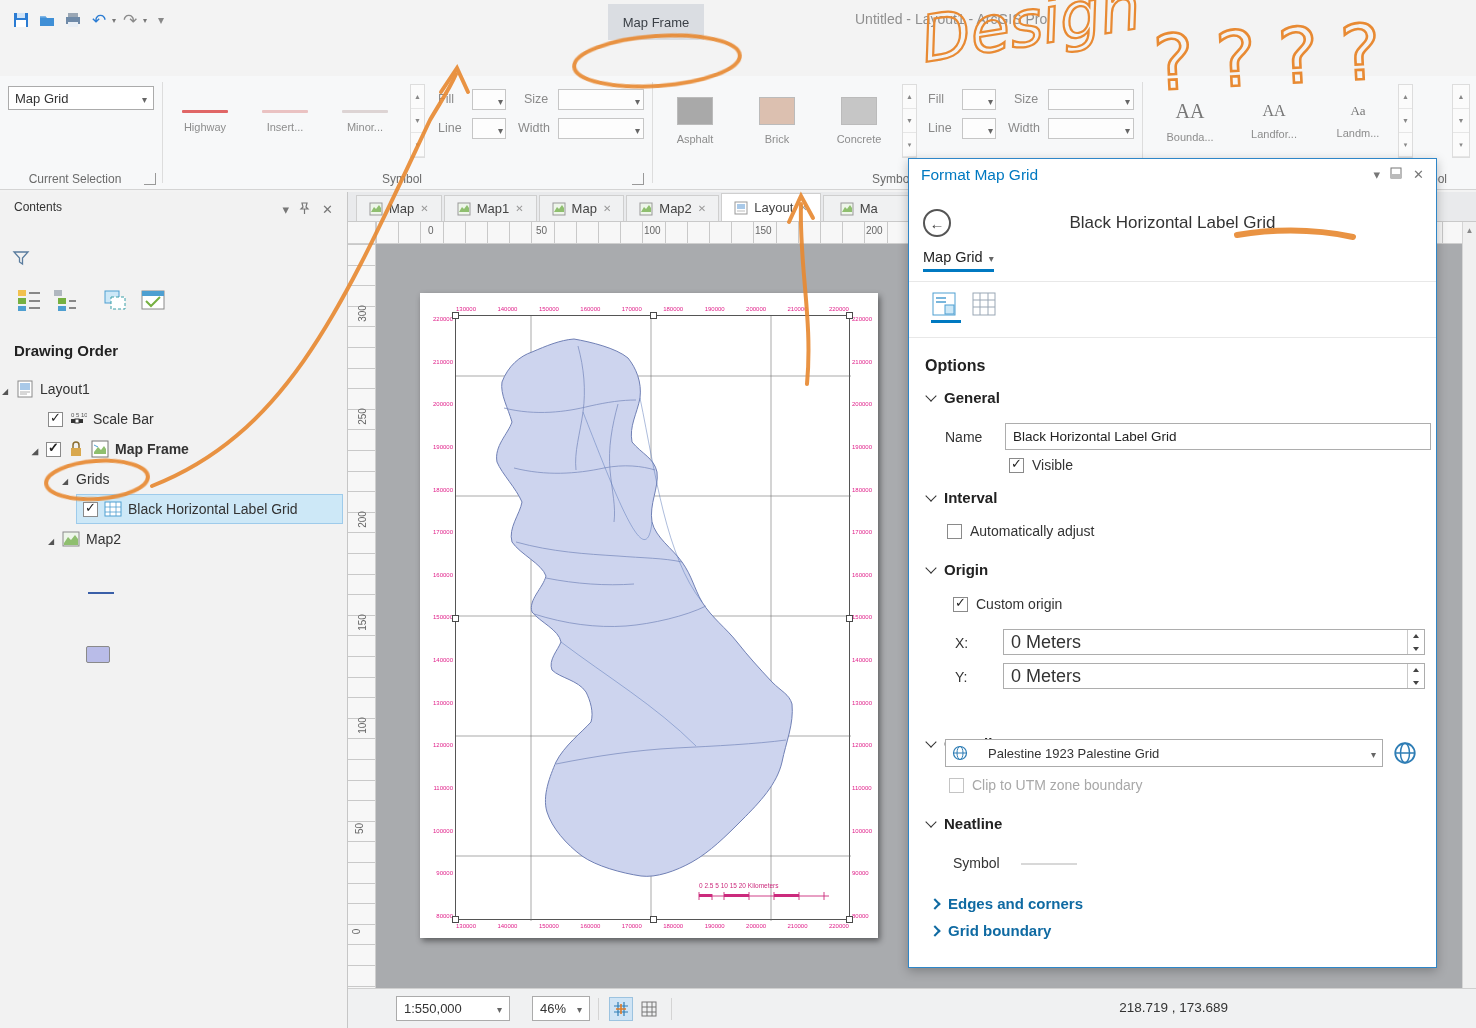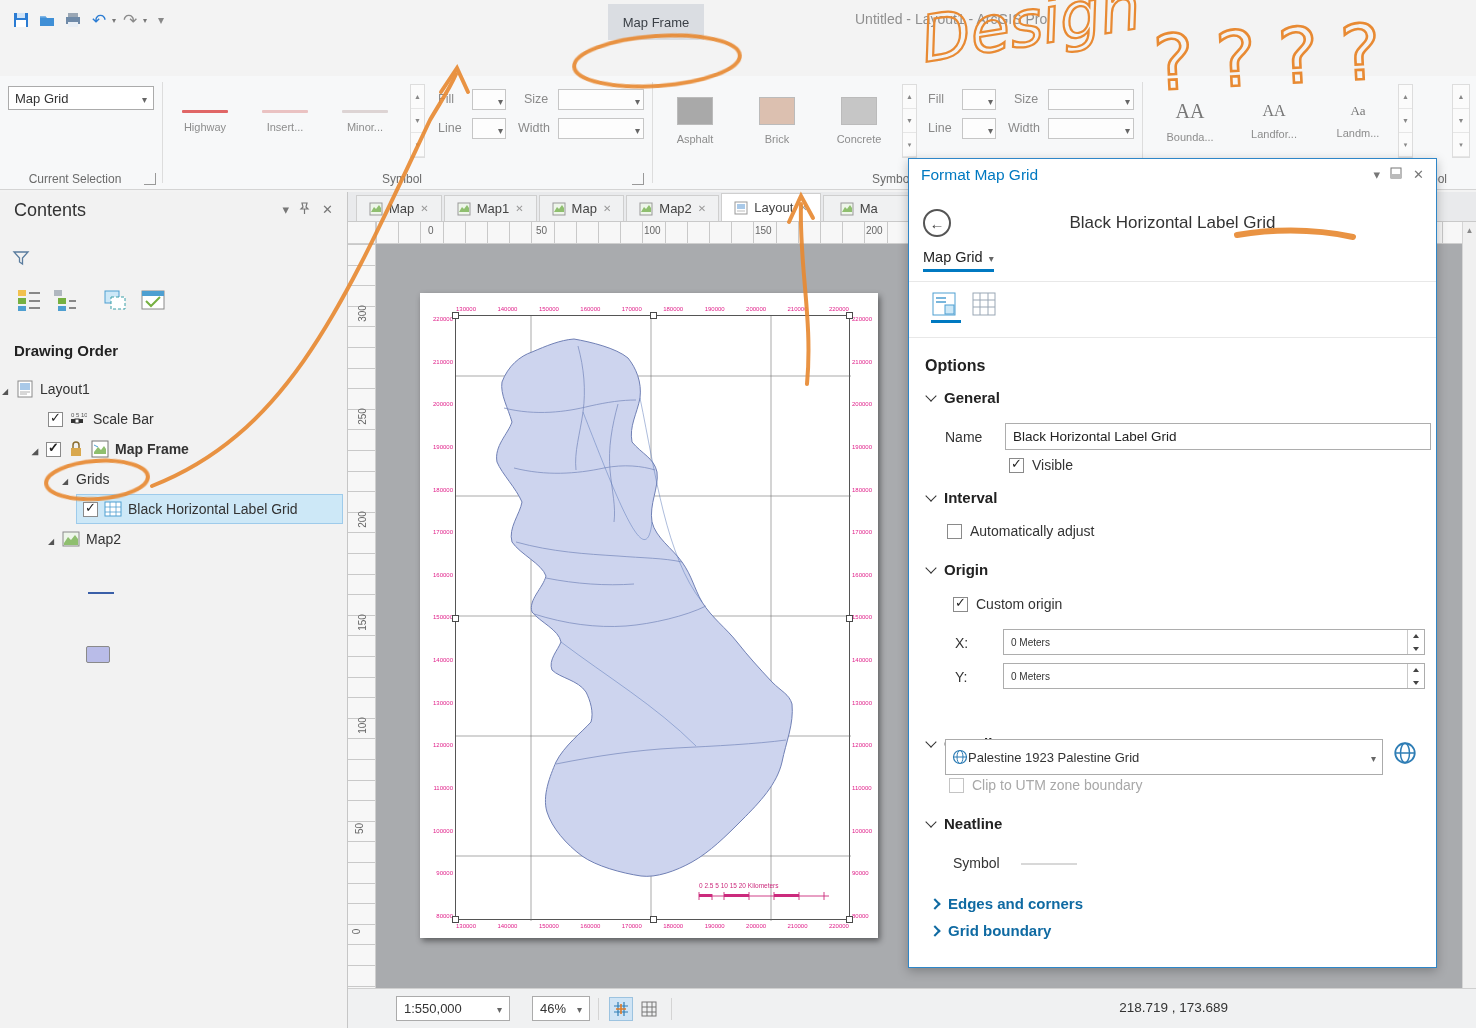--- a/index.html
+++ b/index.html
@@ -33,21 +33,21 @@
   .gallery-item .patch{width:36px;height:28px;border:1px solid #bbb;}
   .gallery-item .glabel{font-size:11px;color:#8d8d8d;}
   .gallery-item .tglyph{font-family:"Liberation Serif",serif;color:#777;}
   .gscroll{position:absolute;top:8px;width:15px;height:74px;border:1px solid #ddd;background:#fbfbfb;display:flex;flex-direction:column;}
   .gscroll div{flex:1;display:flex;align-items:center;justify-content:center;font-size:7px;color:#888;border-bottom:1px solid #e6e6e6;}
   .ctl-label{position:absolute;font-size:12.5px;color:#8a8a8a;}
   .swatchdd{position:absolute;width:34px;height:21px;background:#fdfdfd;border:1px solid #c6c6c6;display:flex;align-items:center;justify-content:flex-end;padding-right:2px;}
   .sizedd{position:absolute;width:86px;height:21px;background:#fdfdfd;border:1px solid #c6c6c6;display:flex;align-items:center;justify-content:flex-end;padding-right:3px;}
   
   #contents{left:0;top:192px;width:348px;height:836px;background:#f2f2f2;border-right:1px solid #c6c6c6;}
-  #contents-title{left:14px;top:8px;font-size:18px;color:#333;}
+  #contents-title{left:14px;top:8px;font-size:12px;color:#333;}
   .panehdr-ic{position:absolute;top:10px;color:#777;font-size:13px;}
   #searchbox{left:36px;top:52px;width:302px;height:27px;background:#fff;border:1px solid #b0b0b0;border-radius:3px;display:flex;align-items:center;padding:0 6px;}
   #searchbox input{border:none;outline:none;flex:1;font-style:italic;font-size:13px;color:#555;background:transparent;font-family:"Liberation Sans",sans-serif;}
   .ct-icon{position:absolute;top:95px;width:26px;height:26px;}
   #drawing-order{left:14px;top:150px;font-weight:bold;font-size:15px;color:#222;}
   .trow{position:absolute;left:0;right:4px;height:30px;display:flex;align-items:center;gap:6px;font-size:14px;}
   .exp{width:10px;text-align:center;}
   .exp::after{content:"◢";font-size:8px;color:#555;}
   .cb{width:15px;height:15px;background:#fff;border:1px solid #8a8a8a;position:relative;flex:none;}
   .cb.on::after{content:"✓";position:absolute;left:1px;top:-3px;font-size:13px;color:#222;}
@@ -88,21 +88,21 @@
   #opt-title{left:16px;top:198px;font-size:16px;font-weight:bold;color:#222;}
   .sechdr{position:absolute;left:18px;display:flex;align-items:center;gap:9px;font-size:15px;font-weight:bold;color:#222;}
   .chevd{width:8px;height:8px;border-right:1.7px solid #333;border-bottom:1.7px solid #333;transform:rotate(45deg);margin-top:-4px;}
   .chevr{width:8px;height:8px;border-right:2px solid #0f6aa2;border-bottom:2px solid #0f6aa2;transform:rotate(-45deg);}
   .sechdr.link{color:#0f6aa2;}
   .flabel{position:absolute;font-size:14px;color:#333;}
   .ftext{position:absolute;height:27px;background:#fff;border:1px solid #adadad;font-size:13.5px;color:#222;padding:0 7px;display:flex;align-items:center;font-family:"Liberation Sans",sans-serif;}
   .cbrow{position:absolute;display:flex;align-items:center;gap:8px;font-size:14px;color:#333;}
   .cbrow.dis{color:#a8a8a8;}
   .spinbox{position:absolute;height:26px;border:1px solid #adadad;background:#fff;display:flex;align-items:center;}
-  .spinbox .val{flex:1;padding:0 7px;font-size:10px;}
+  .spinbox .val{flex:1;padding:0 7px;font-size:18px;}
   .spin{width:17px;height:100%;border-left:1px solid #c9c9c9;display:flex;flex-direction:column;}
   .spin i{flex:1;display:flex;align-items:center;justify-content:center;}
   .spin i::after{content:"";border:3.5px solid transparent;}
   .spin i.up::after{border-bottom:4.5px solid #444;margin-top:-4px;}
   .spin i.dn::after{border-top:4.5px solid #444;margin-bottom:-4px;}
   .symline{position:absolute;width:56px;height:2px;background:#d8d8d8;}
   
   #statusbar{left:348px;top:988px;width:1128px;height:40px;background:#f0f1f2;border-top:1px solid #d0d0d0;display:flex;align-items:center;}
   .sb-combo{background:#fff;border:1px solid #ababab;height:25px;display:flex;align-items:center;padding:0 7px;font-size:13px;gap:8px;}
   .sb-ic{width:24px;height:24px;margin:0 2px;display:flex;align-items:center;justify-content:center;border:1px solid transparent;}
@@ -636,21 +636,21 @@
       <span class="spin">
           <i class="up"></i>
           <i class="dn"></i>
         </span>
     </div>
 
     <div class="sechdr" style="top:543px;margin-top:33px;">
         <span class="chevd"></span>
         <span>Coordinate System</span>
       </div>
-    <div class="combo" style="position:absolute;left:36px;top:580px;width:438px;height:36px;gap:0;text-align:right;">
+    <div class="combo" style="position:absolute;left:36px;top:580px;width:438px;height:28px;gap:20px;text-align:right;">
       <svg width="16" height="16" viewBox="0 0 16 16">
           <circle cx="8" cy="8" r="6.5" fill="none" stroke="#2e7db5" stroke-width="1.2"></circle>
           <ellipse cx="8" cy="8" rx="3" ry="6.5" fill="none" stroke="#2e7db5" stroke-width="1"></ellipse>
           <path d="M1.5 8h13" stroke="#2e7db5" stroke-width="1"></path>
         </svg>
       <span>Palestine 1923 Palestine Grid</span>
         <span class="dar"></span>
     </div>
     <span class="ab" style="left:484px;top:582px;">
       <svg width="24" height="24" viewBox="0 0 16 16">

